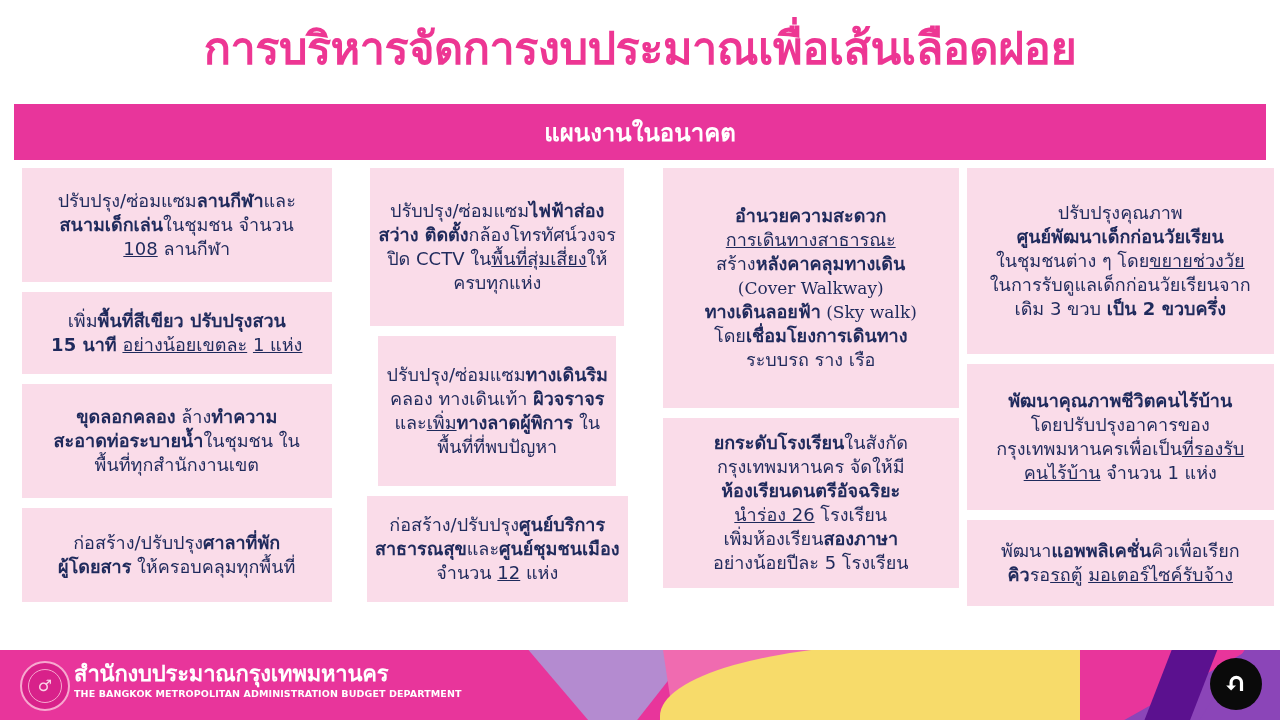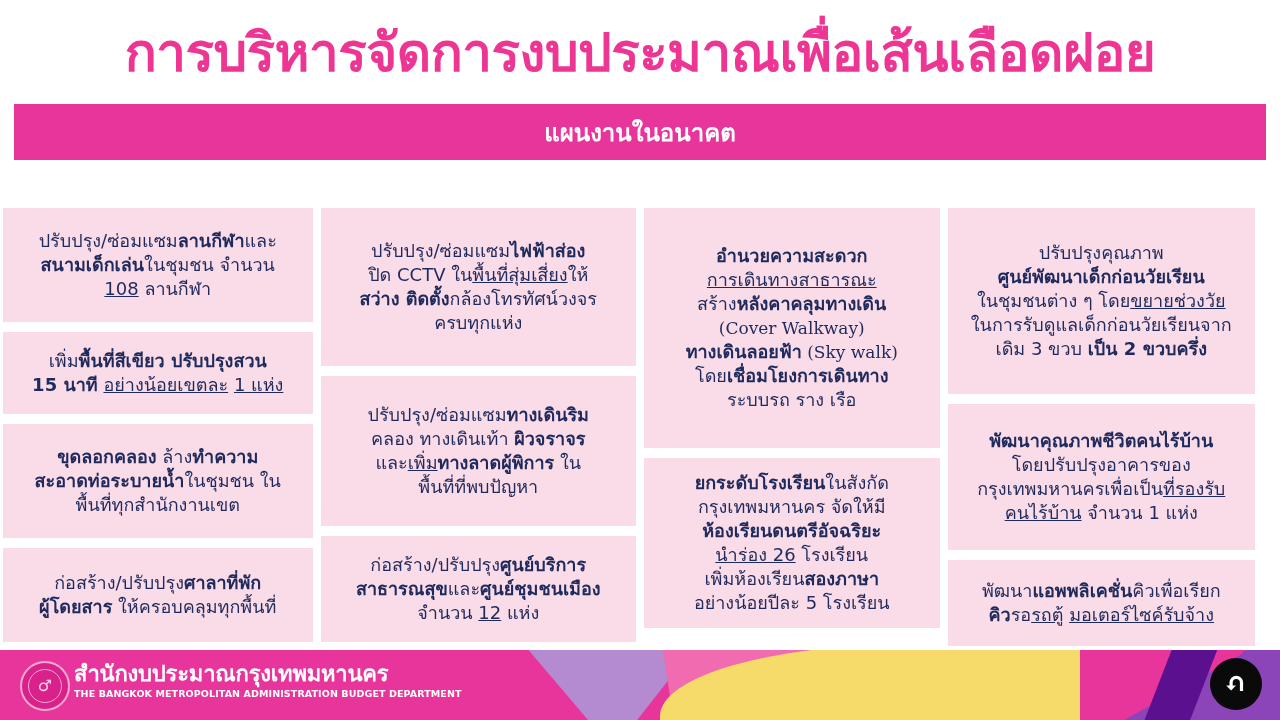--- a/index.html
+++ b/index.html
@@ -6,44 +6,44 @@
   body{
     width:1280px;height:720px;overflow:hidden;
     background:#ffffff;
     font-family:"DejaVu Sans","Liberation Sans",sans-serif;
     position:relative;
   }
   
   #slide-title{
     position:absolute;left:0;top:24px;width:1280px;
     text-align:center;
-    font-size:53px;
+    font-size:45px;
     font-weight:bold;
     color:#ED3693;
     letter-spacing:-0.5px;
     line-height:1.1;
     white-space:nowrap;
   }
   
   #header-bar{
     position:absolute;left:14px;top:104px;width:1252px;height:56px;
     background:#E8359B;
     display:flex;align-items:center;justify-content:center;
   }
   #header-bar .hdr-text{
     color:#ffffff;font-size:24px;font-weight:bold;letter-spacing:0px;
   }
   
   #cards-grid{
-    position:absolute;left:3px;top:168px;width:1252px;height:460px;
-    display:flex;gap:8px;margin-top:40px;
+    position:absolute;left:22px;top:168px;width:1252px;height:460px;
+    display:flex;gap:8px;
   }
   .col{display:flex;flex-direction:column;gap:10px;}
   .col-1{width:310px;}
-  .col-2{width:316px;}
+  .col-2{width:316px;align-items:center;}
   .col-3{width:296px;}
   .col-4{width:308px;}
   .card{
     background:#FADCE9;
     color:#1F2A5C;
     display:flex;align-items:center;justify-content:center;
     text-align:center;
     padding:6px 8px;
     box-sizing:border-box;
     line-height:1.34;
@@ -180,22 +180,22 @@
           <div><span>ก่อสร้าง/ปรับปรุง</span><span style="font-weight: bold; text-align: right;">ศาลาที่พัก</span></div>
           <div><span style="font-weight: bold;">ผู้โดยสาร</span><span> ให้ครอบคลุมทุกพื้นที่</span></div>
         </div>
       </div>
   </div>
 
   <div class="col col-2">
     <div class="card c2a c-md">
         <div class="txt">
           <div><span>ปรับปรุง/ซ่อมแซม</span><span style="font-weight: bold;">ไฟฟ้าส่อง</span></div>
+          <div><span style="font-weight: bold;">สว่าง ติดตั้ง</span><span>กล้องโทรทัศน์วงจร</span></div>
           <div><span>ปิด CCTV </span><span>ใน</span><span style="text-decoration: underline;">พื้นที่สุ่มเสี่ยง</span><span>ให้</span></div>
-          <div><span style="font-weight: bold;">สว่าง ติดตั้ง</span><span>กล้องโทรทัศน์วงจร</span></div>
           <div><span>ครบทุกแห่ง</span></div>
         </div>
       </div>
     <div class="card c2b c-md">
         <div class="txt">
           <div><span>ปรับปรุง/ซ่อมแซม</span><span style="font-weight: bold;">ทางเดินริม</span></div>
           <div><span>คลอง ทางเดินเท้า </span><span style="font-weight: bold;">ผิวจราจร</span></div>
           <div><span>และ</span><span style="text-decoration: underline;">เพิ่ม</span><span style="font-weight: bold;">ทางลาดผู้พิการ</span><span> ใน</span></div>
           <div><span>พื้นที่ที่พบปัญหา</span></div>
         </div>

